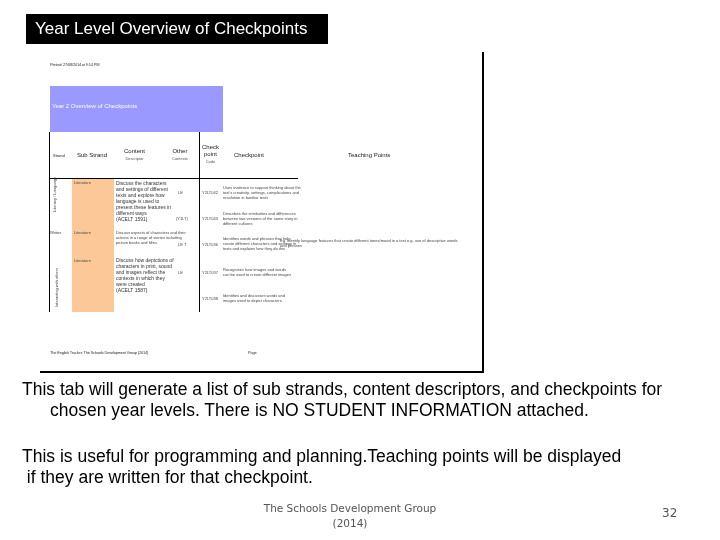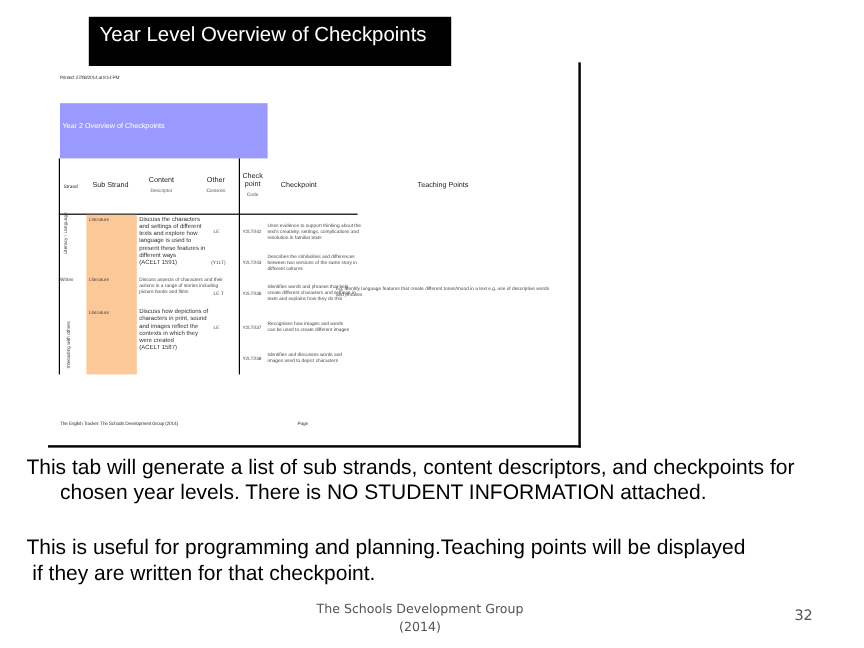--- a/index.html
+++ b/index.html
@@ -1,17 +1,17 @@
 <!DOCTYPE html>
 <html><head>
   <meta charset="utf-8">
   <style>
     html, body { margin:0; padding:0; }
     body { width:720px; height:540px; background:#ffffff; position:relative; overflow:hidden; font-family:"Liberation Sans", sans-serif; }
-    .title-bar { position:absolute; left:26px; top:14px; width:302px; height:41px; background:#000; color:#fff; font-size:17px; line-height:30px; padding-left:9px; box-sizing:border-box; white-space:nowrap;margin-left:48px; }
+    .title-bar { position:absolute; left:26px; top:14px; width:302px; height:30px; background:#000; color:#fff; font-size:17px; line-height:30px; padding-left:9px; box-sizing:border-box; white-space:nowrap; }
     .shot { position:absolute; left:40px; top:52px; width:444px; height:321px; }
     .shot .right-border { position:absolute; left:442px; top:0; width:2px; height:321px; background:#000; }
     .shot .bottom-border { position:absolute; left:0; top:319px; width:444px; height:2px; background:#000; }
     .tiny { font-size:4px; color:#333; position:absolute; white-space:nowrap; letter-spacing:-0.2px; }
     .header-band { position:absolute; left:10px; top:34px; width:173px; height:46px; background:#9999ff; }
     .header-band span { position:absolute; left:2px; top:17px; font-size:6px; color:#fff; white-space:nowrap; }
     .grid-top { position:absolute; left:9px; top:80px; width:1px; height:180px; background:#000; }
     .grid-mid { position:absolute; left:159px; top:80px; width:1px; height:180px; background:#000; }
     .grid-hline { position:absolute; left:9px; top:126px; width:249px; height:1px; background:#000; }
     .colhdr { position:absolute; font-size:6px; color:#222; text-align:center; line-height:7px; white-space:nowrap; }

